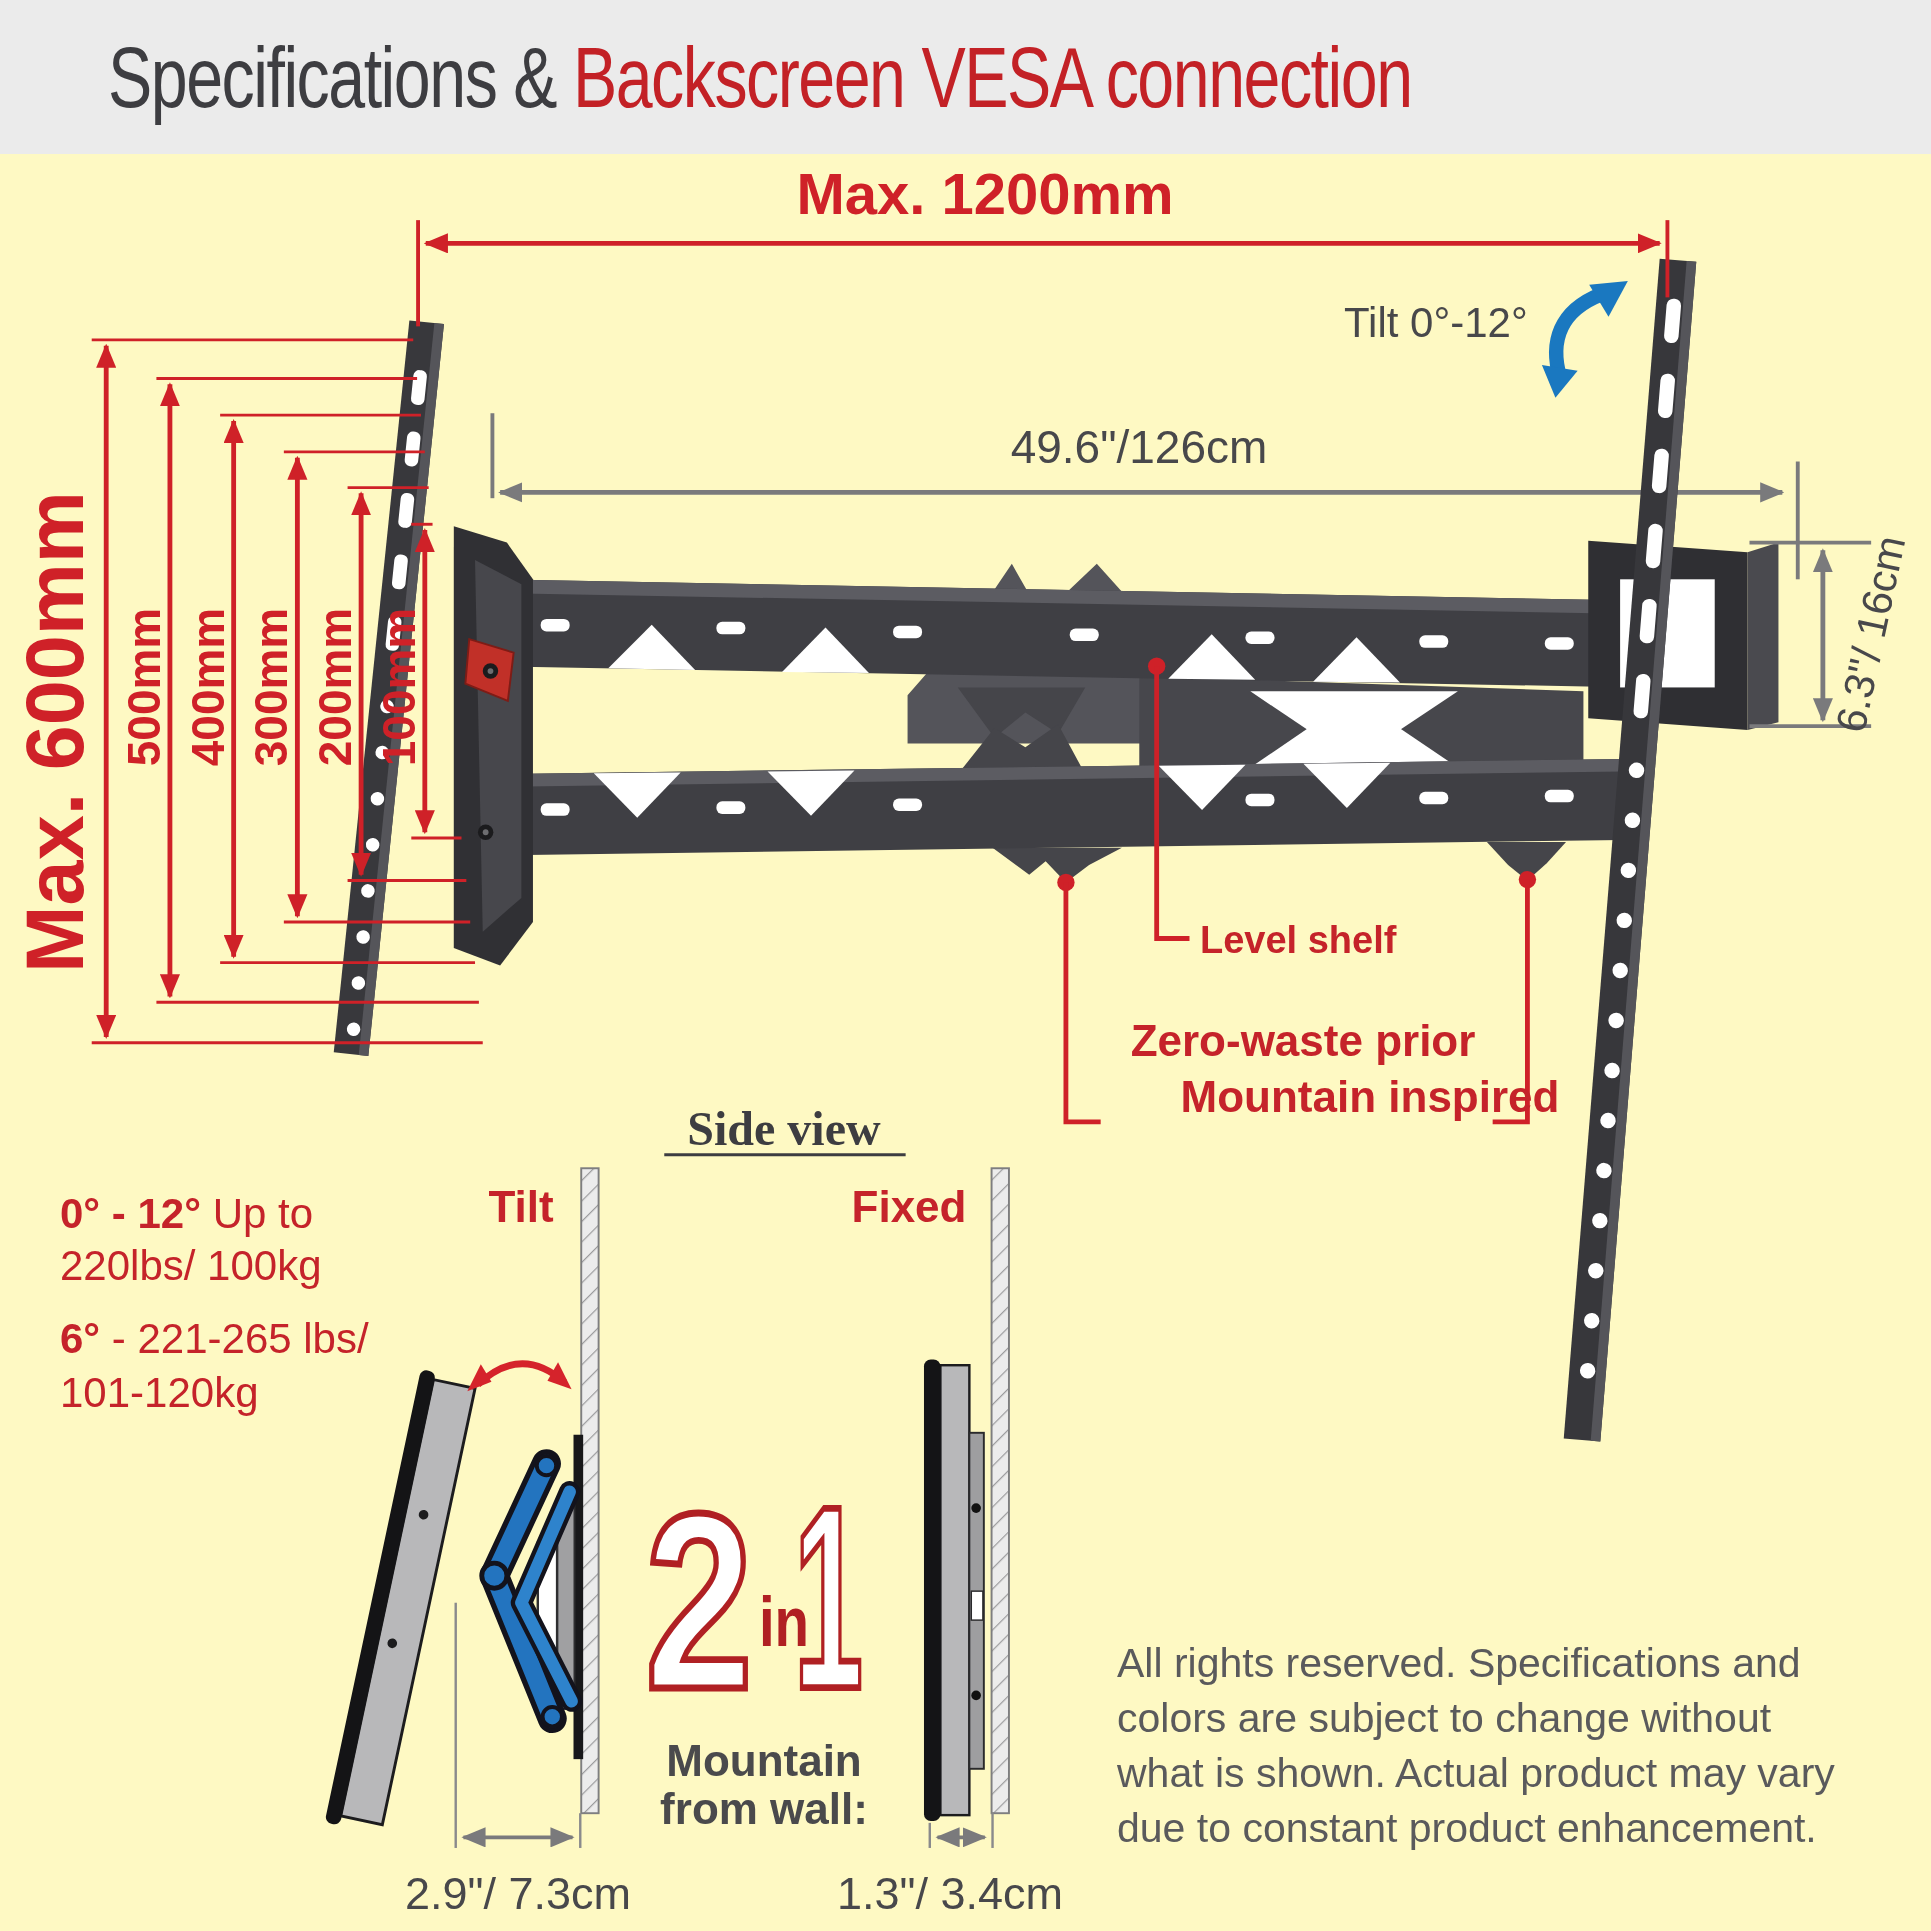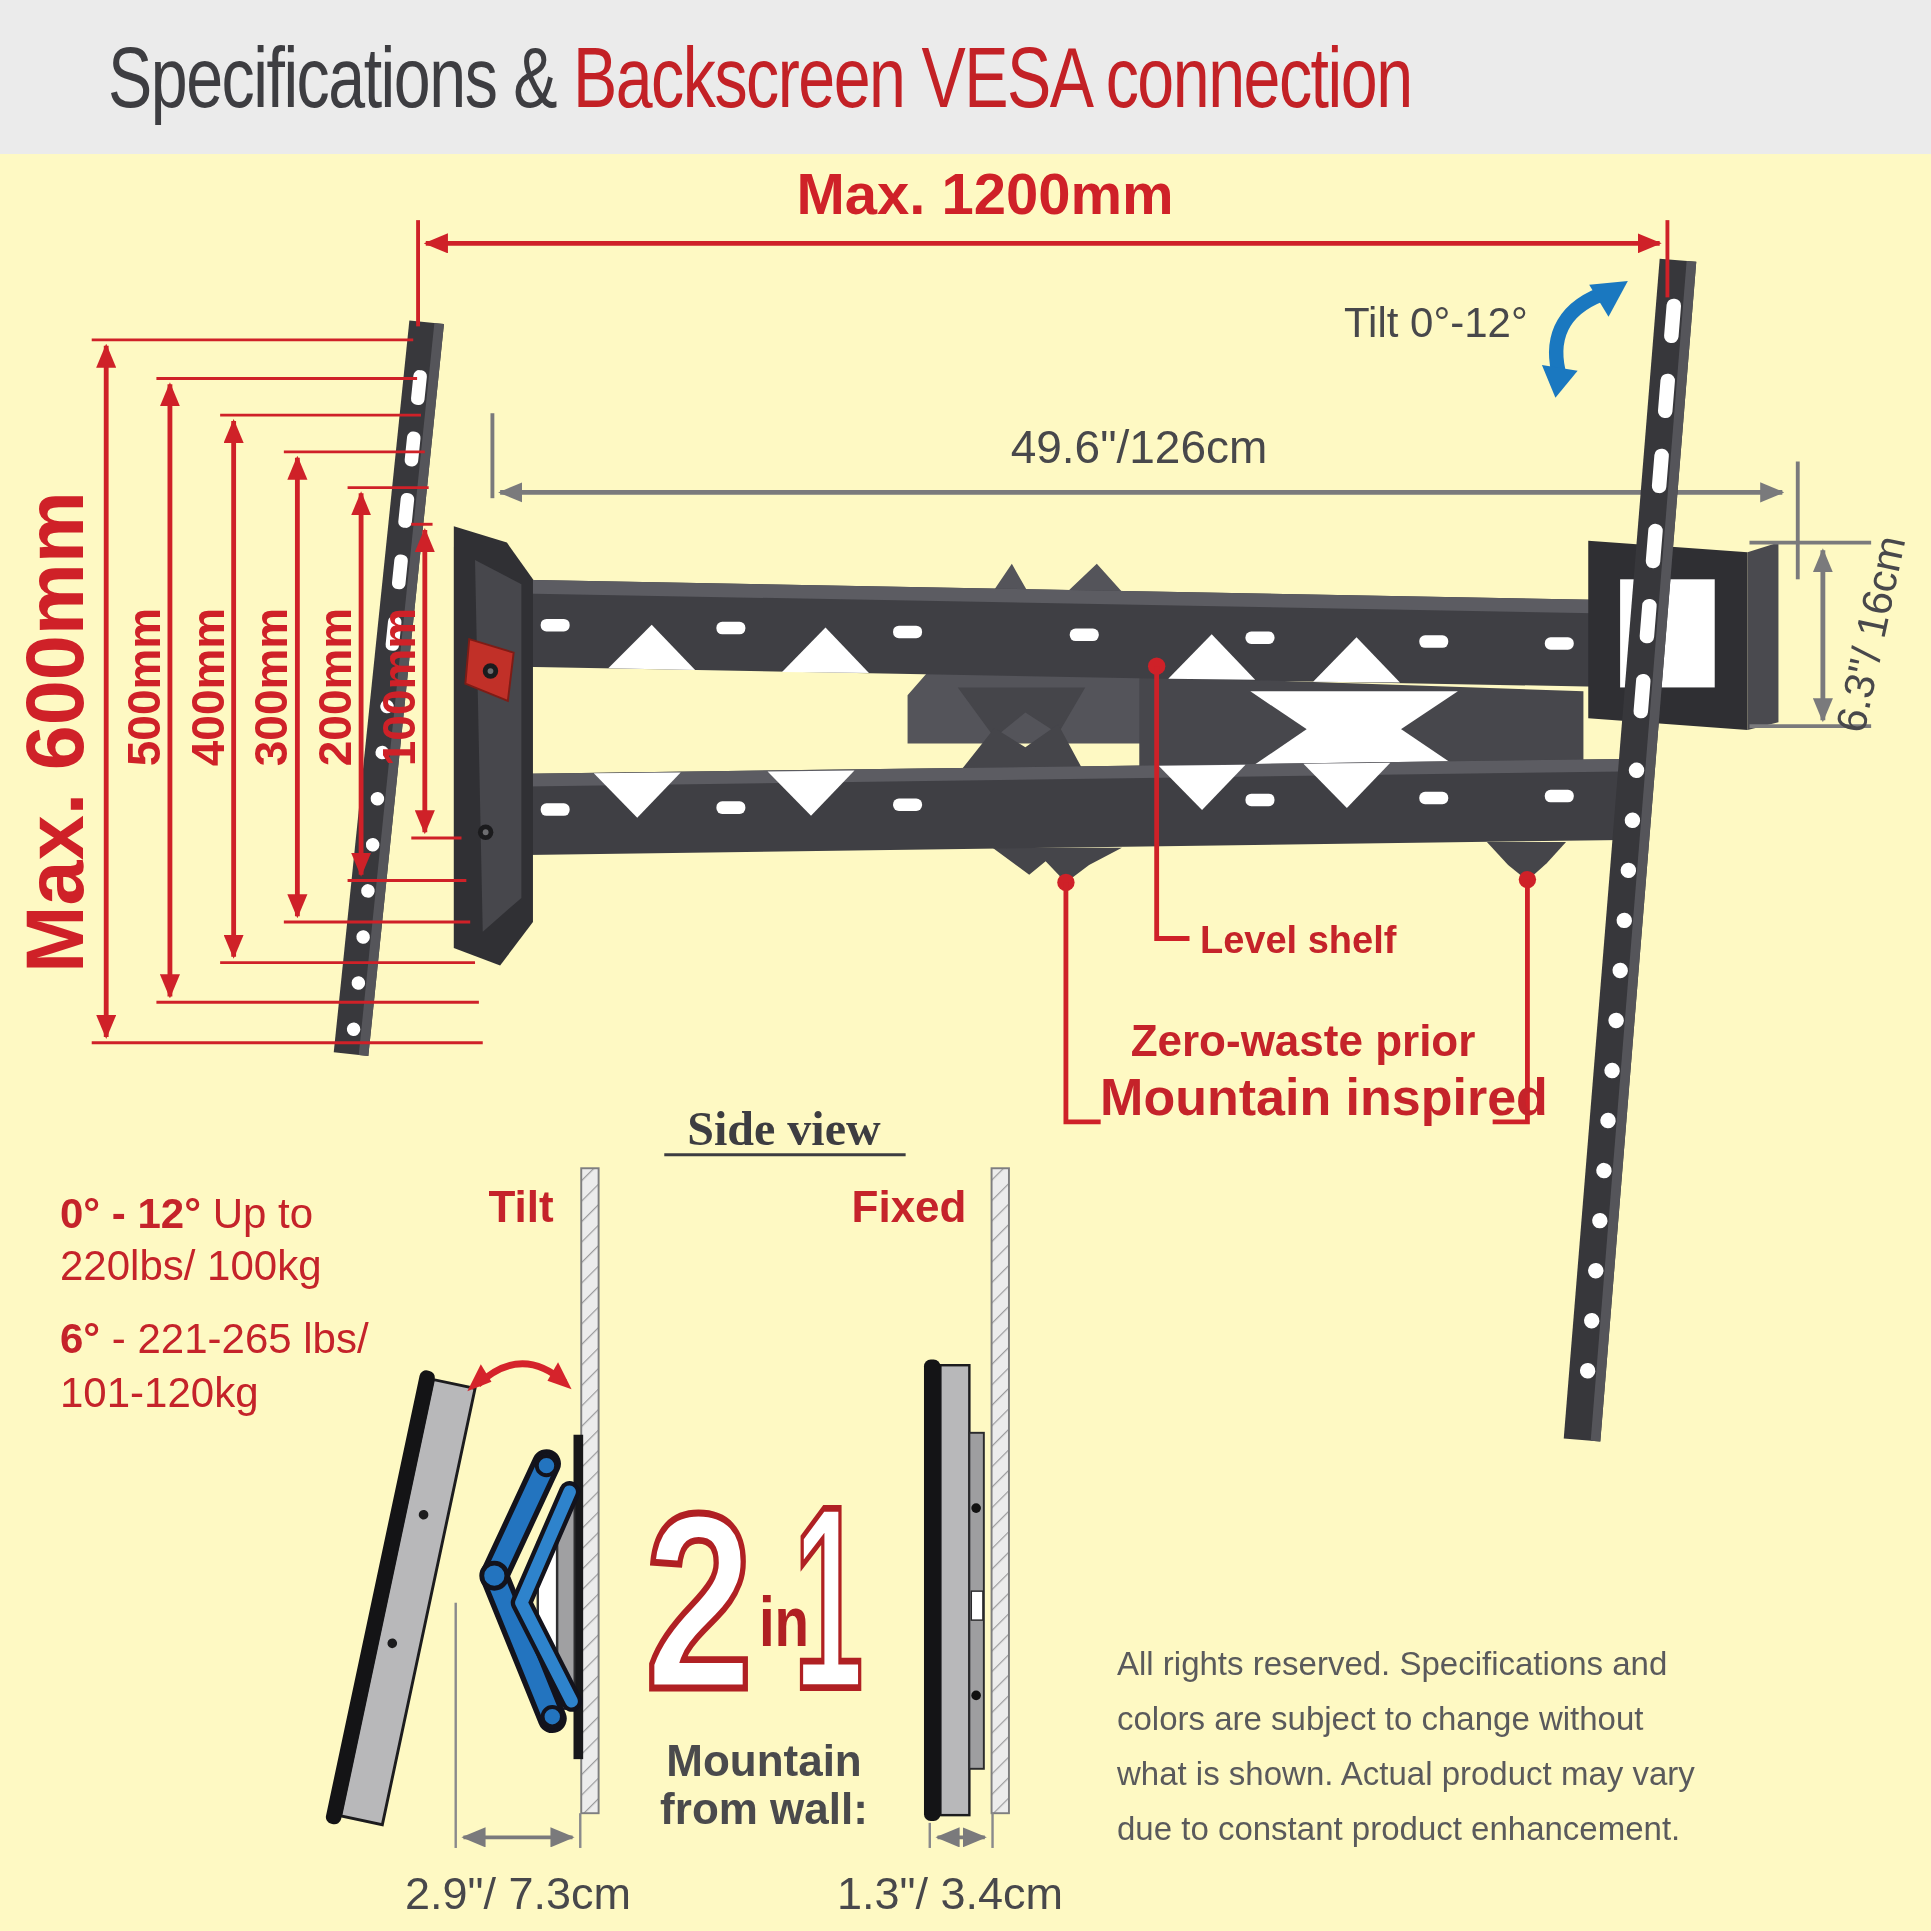--- a/index.html
+++ b/index.html
@@ -11,21 +11,21 @@
   #header-band{left:0;top:0;width:1931px;height:154px;background:#ebebeb;}
   #page-title{left:108px;top:29px;font-size:85px;font-weight:400;letter-spacing:-1.9px;
               color:#3d3d41;transform:scaleX(.78);transform-origin:left top;white-space:nowrap;}
   #page-title .hl{color:#c32126;}
   .red{color:#c5232a;}
   .dimred{color:#cf2128;}
   .gray{color:#48484b;}
   .b{font-weight:700;}
   #svgmain{left:0;top:0;width:1931px;height:1931px;}
   .lbl{white-space:nowrap;}
-  #disclaimer{left:1117px;top:1636px;width:811px;font-size:33px;line-height:55px;color:#5a5a5c;}
+  #disclaimer{left:1117px;top:1636px;width:811px;font-size:41px;line-height:55px;color:#5a5a5c;}
   .spec-line{left:60px;font-size:42px;color:#c5232a;white-space:nowrap;}
 </style>
 </head>
 <body>
 
 <div id="page">
 
   <div id="header-band" class="abs"></div>
   <div id="page-title" class="abs"><span>Specifications &amp; </span><span class="hl">Backscreen VESA connection</span></div>
 
@@ -277,21 +277,21 @@
 
   <div class="abs rot90 dimred b lbl" style="left:144px;top:687px;font-size:46px;">500mm</div>
   <div class="abs rot90 dimred b lbl" style="left:208px;top:687px;font-size:46px;">400mm</div>
   <div class="abs rot90 dimred b lbl" style="left:271px;top:687px;font-size:46px;">300mm</div>
   <div class="abs rot90 dimred b lbl" style="left:335px;top:687px;font-size:46px;">200mm</div>
   <div class="abs rot90 dimred b lbl" style="left:399px;top:687px;font-size:46px;">100mm</div>
 
   <div class="abs red b lbl" style="left:1200px;top:940px;font-size:38px;transform:translateY(-50%);">Level shelf</div>
 
   <div class="abs ctr red b lbl" style="left:1303px;top:1041px;font-size:44px;">Zero-waste prior</div>
-  <div class="abs ctr red b lbl" style="left:1324px;top:1097px;font-size:52px;">Mountain inspired</div>
+  <div class="abs ctr red b lbl" style="left:1370px;top:1097px;font-size:44px;">Mountain inspired</div>
 
   <div class="abs ctr b lbl" style="left:784px;top:1128px;font-size:48px;color:#3d3d41;font-family:Liberation Serif, serif;">Side view</div>
 
   <div class="abs ctr red b lbl" style="left:521px;top:1207px;font-size:44px;">Tilt</div>
   <div class="abs ctr red b lbl" style="left:909px;top:1207px;font-size:44px;">Fixed</div>
 
   <div class="abs spec-line" style="top:1190px;"><span class="b">0° - 12°</span><span> Up to</span></div>
   <div class="abs spec-line" style="top:1242px;">220lbs/ 100kg</div>
   <div class="abs spec-line" style="top:1315px;"><span class="b">6°</span><span> - 221-265 lbs/</span></div>
   <div class="abs spec-line" style="top:1369px;">101-120kg</div>

